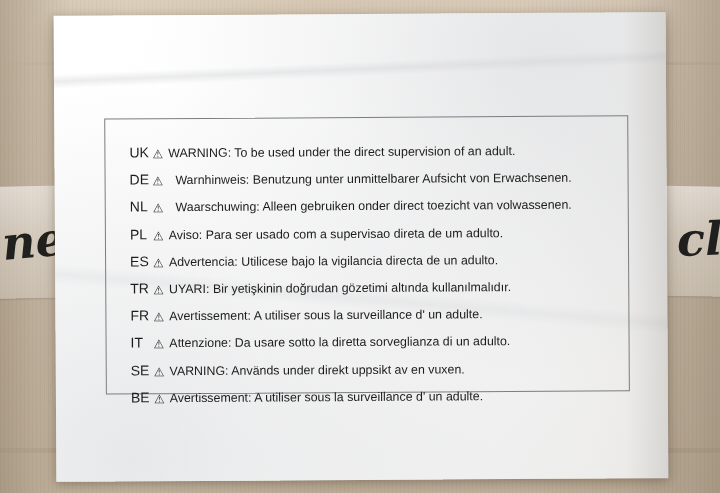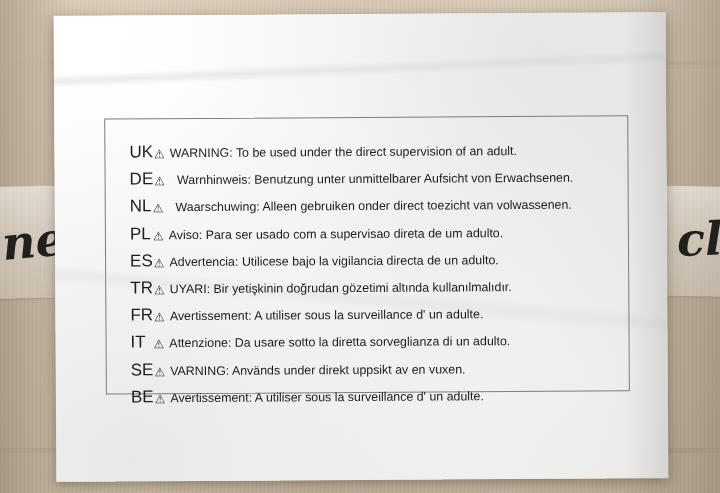--- a/index.html
+++ b/index.html
@@ -150,21 +150,21 @@
     align-items: baseline;
     margin-bottom: 3.5px;
     color: #1c1c1c;
     font-size: 12.4px;
     line-height: 22.7px;
     white-space: nowrap;
   }
   .lang {
     display: inline-block;
     min-width: 22px;
-    font-size: 17px;
+    font-size: 14px;
     color: #1c1c1c;
   }
   .warn-icon {
     display: inline-block;
     margin: 0 5px 0 1px;
     position: relative;
     top: 1px;
     line-height: 1;
     font-size: 12px;
     color: #1c1c1c;

